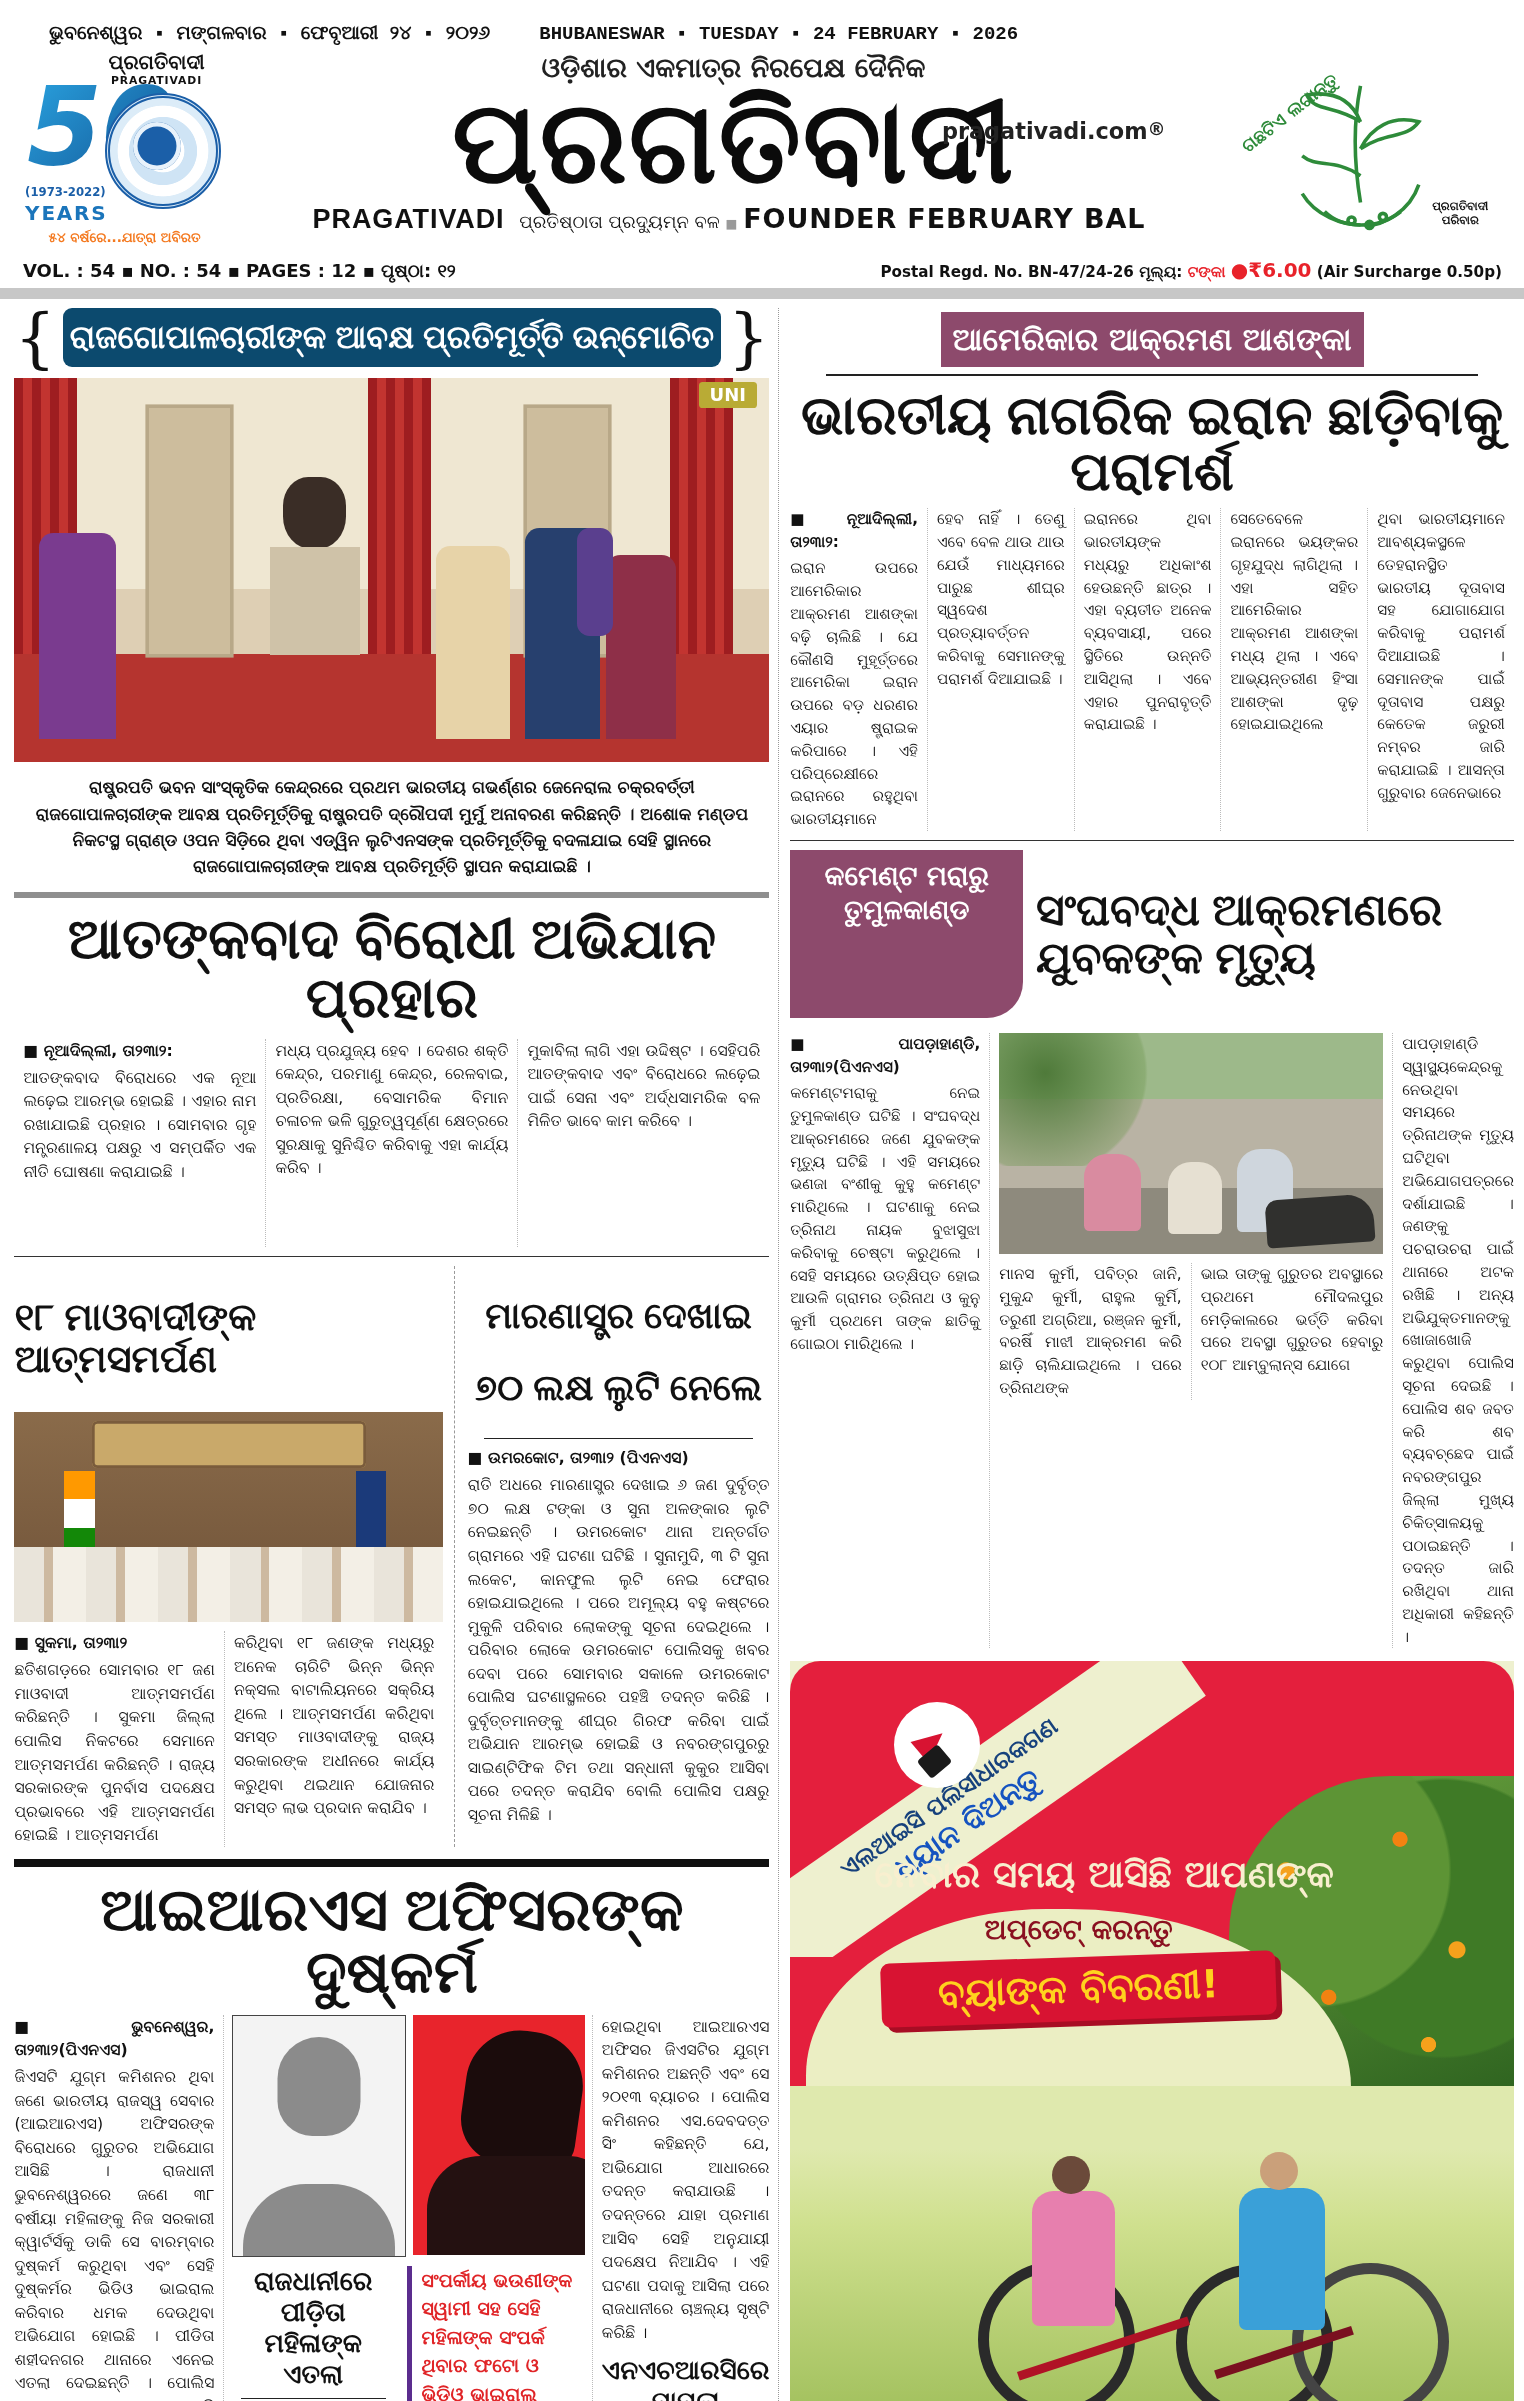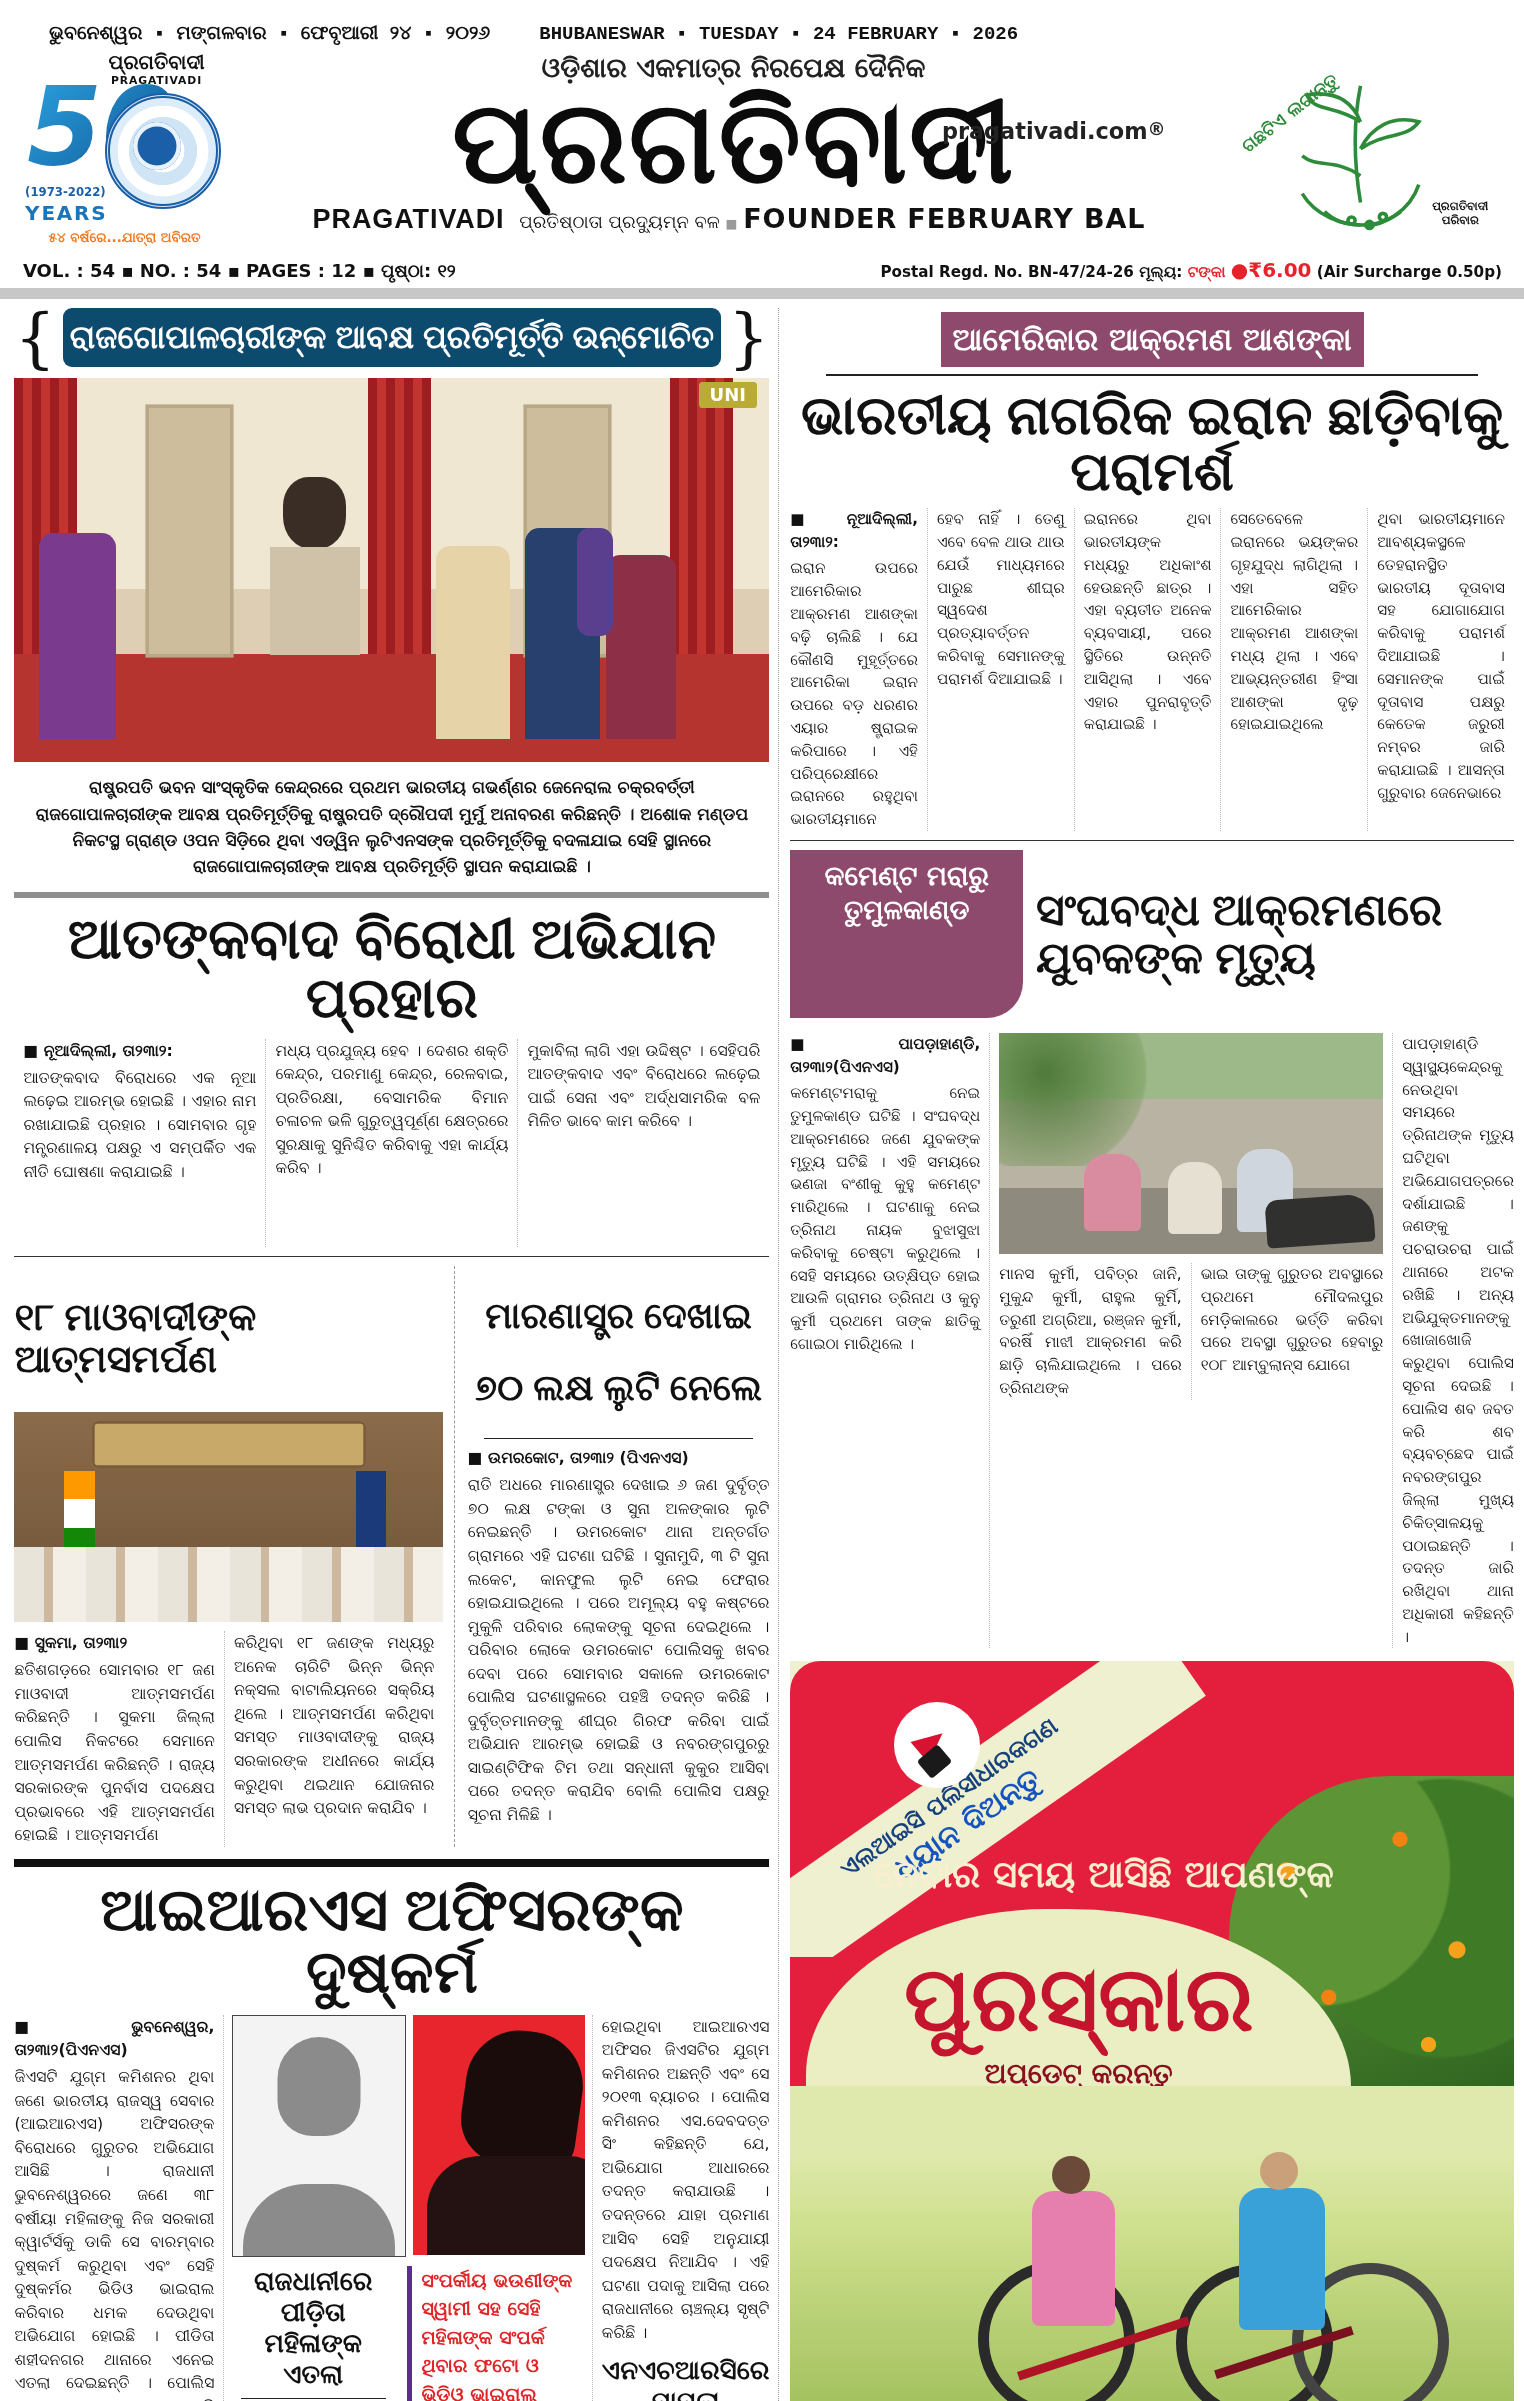--- a/index.html
+++ b/index.html
@@ -388,21 +388,20 @@
             <div class="rib1">ଏଲଆଇସି ପଲିସୀଧାରକଗଣ</div>
             <div class="rib2">ଧ୍ୟାନ ଦିଅନ୍ତୁ</div>
           </div>
         </div>
         <div class="mega">
           <div class="mega-cone"></div>
           <div class="mega-hand"></div>
         </div>
         <div class="ad-h1">ନେବାର ସମୟ ଆସିଛି ଆପଣଙ୍କ</div>
         <div class="blob">
-          <div class="prize">ପୁରସ୍କାର</div>
           <div class="update">ଅପ୍‌ଡେଟ୍ କରନ୍ତୁ</div>
           <div class="bankrib">ବ୍ୟାଙ୍କ ବିବରଣୀ!</div>
         </div>
         <div class="ad-photo">
           <div class="wheel" style="left:188px;bottom:16px;"></div>
           <div class="wheel" style="left:386px;bottom:12.6px;"></div>
           <div class="wheel" style="left:502px;bottom:14.4px;border-color:#444;"></div>
           <div class="frame" style="left:224px;bottom:81px;width:179px;"></div>
           <div class="frame" style="left:422px;bottom:77px;width:144px;background:#7a1020;"></div>
           <div class="rider" style="left:242px;bottom:108px;width:83px;height:135px;background:#e77fae;"></div>

